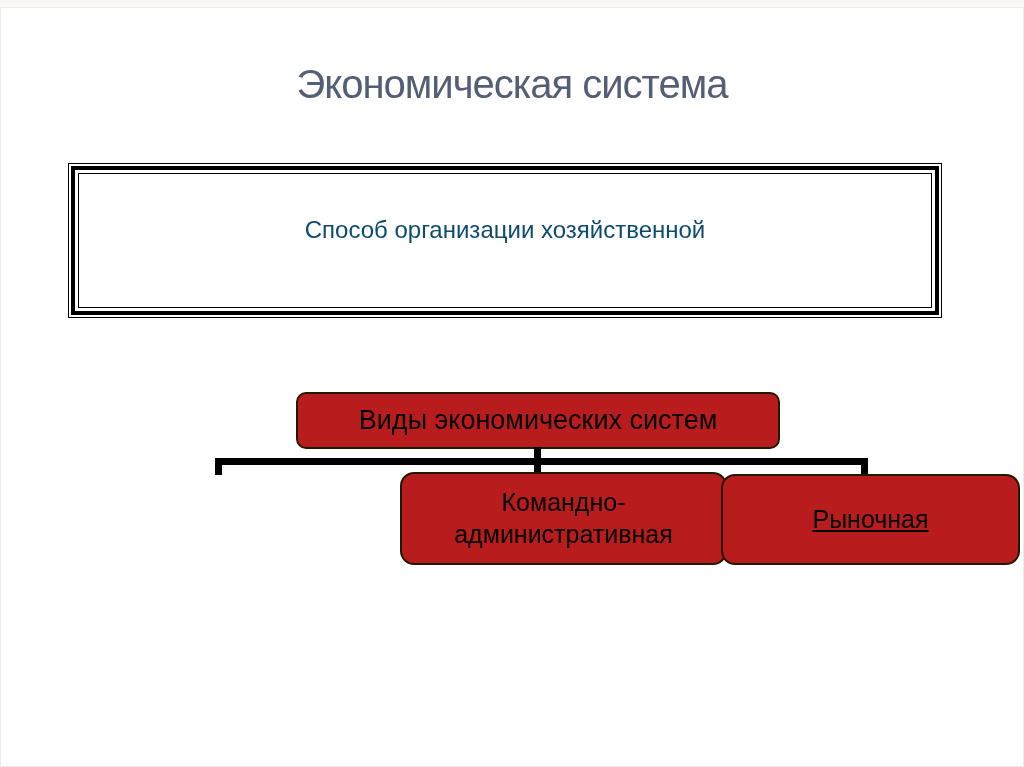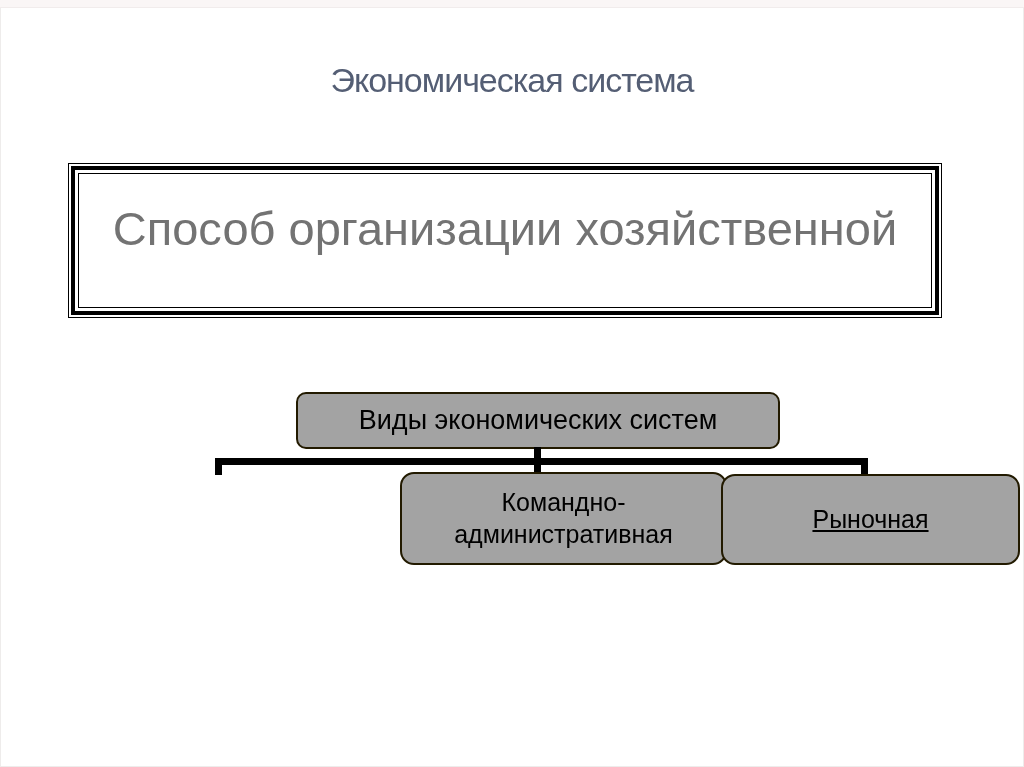--- a/index.html
+++ b/index.html
@@ -22,21 +22,21 @@
     height: 7px;
     background: #faf6f6;
     border-bottom: 1px solid #f1ecec;
   }
   .slide-title {
     position: absolute;
     top: 62px;
     left: 0;
     width: 100%;
     text-align: center;
-    font-size: 34px;
+    font-size: 40px;
     letter-spacing: -1px;
     color: #545e74;
     line-height: 1.1;
   }
   
   .def-outer {
     position: absolute;
     left: 68px;
     top: 163px;
     width: 874px;
@@ -57,30 +57,30 @@
     height: 100%;
     border: 1px solid #000;
     box-sizing: border-box;
     display: flex;
     flex-direction: column;
     align-items: center;
     justify-content: center;
     padding-bottom: 22px;
   }
   .def-line {
-    font-size: 47px;
-    color: #737373;
+    font-size: 24px;
+    color: #0c4a6e;
     line-height: 1.38;
     text-align: center;
     white-space: nowrap;
   }
   
   .node {
     position: absolute;
-    background: #a3a3a3;
+    background: #b91c1c;
     border: 2px solid #221a00;
     box-sizing: border-box;
     display: flex;
     align-items: center;
     justify-content: center;
     text-align: center;
     color: #000000;
   }
   .node-root {
     left: 296px;

